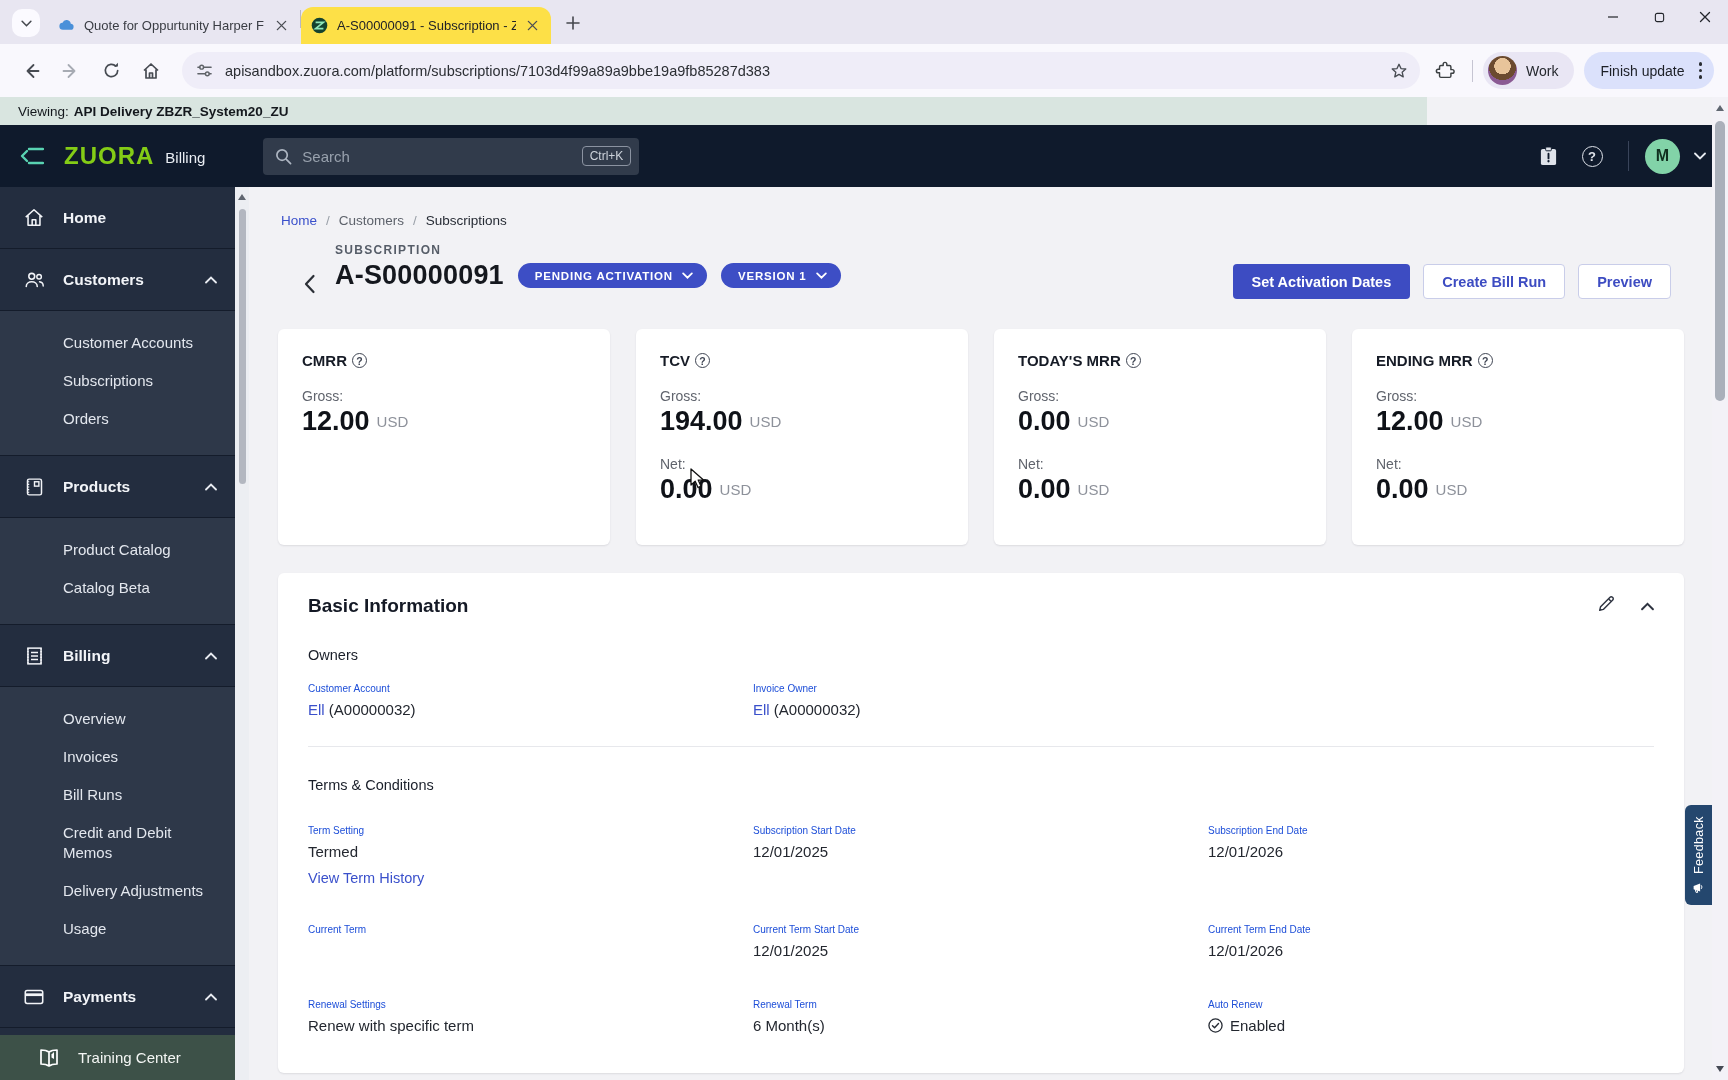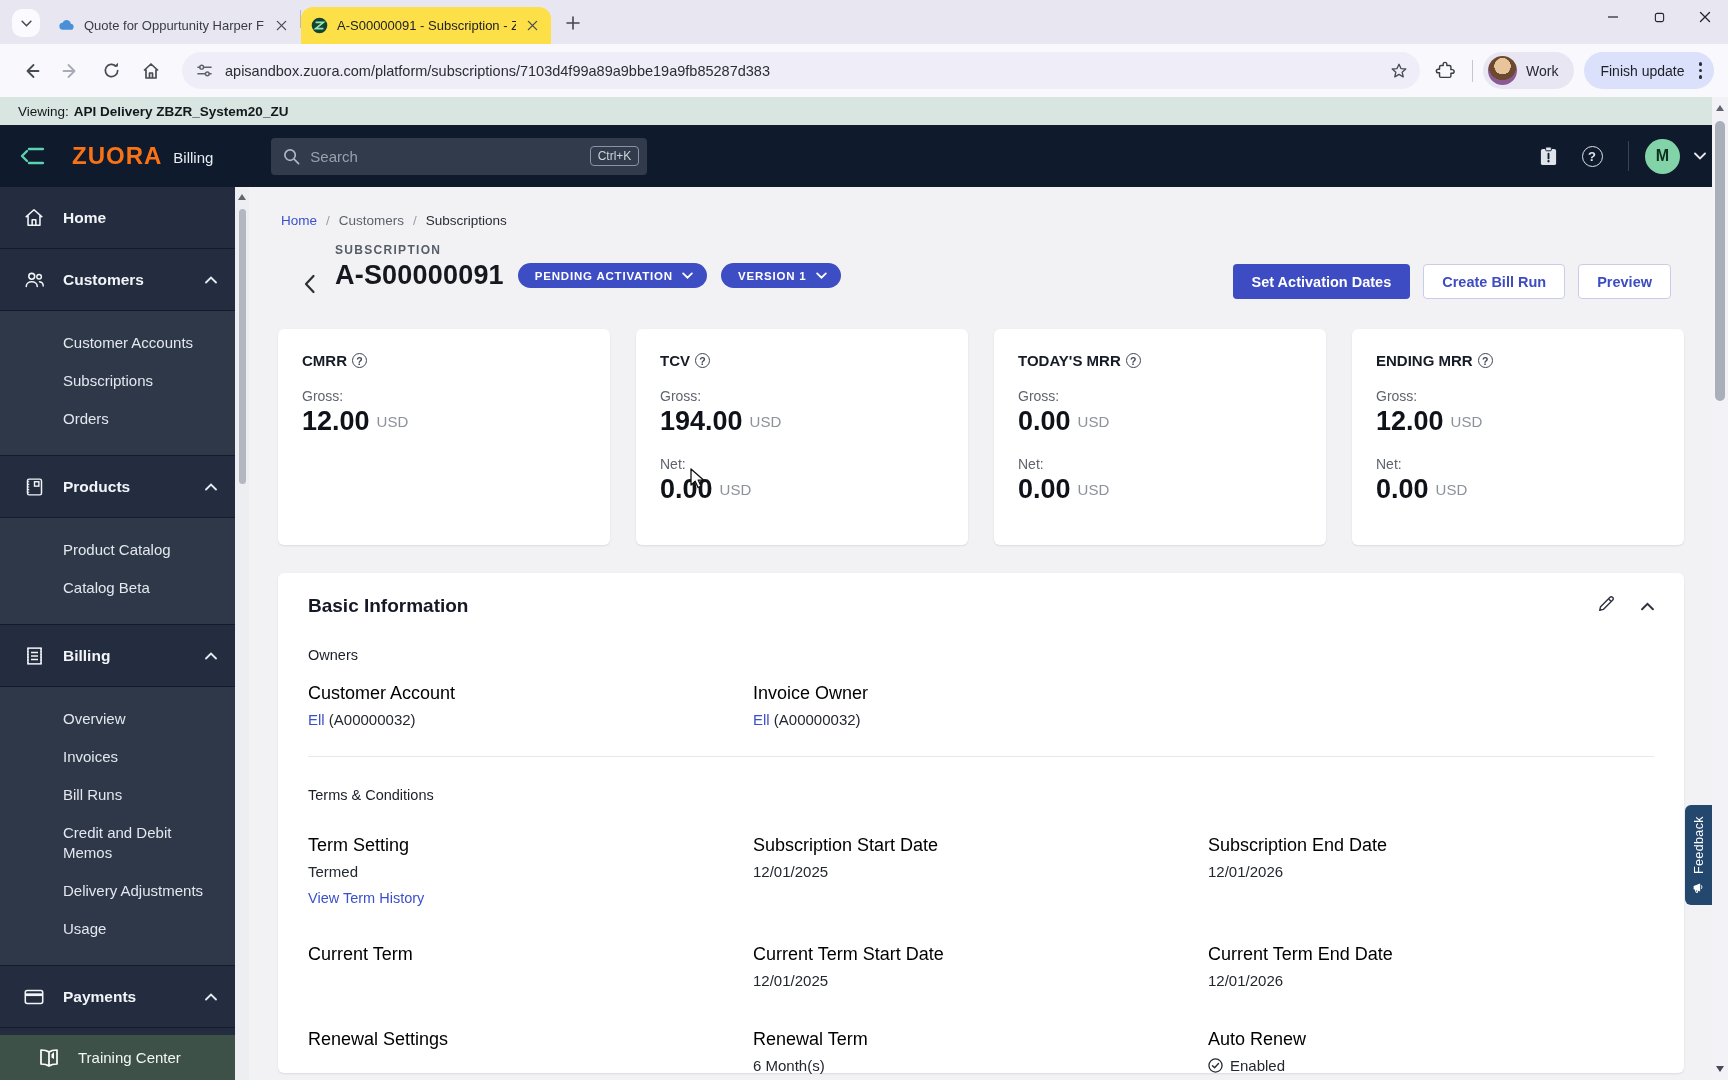--- a/index.html
+++ b/index.html
@@ -29,27 +29,27 @@
   .ext-btn{width:34px;height:34px;display:flex;align-items:center;justify-content:center;color:#3c4043}
   .tool-div{width:1px;height:22px;background:#c6c5d2;margin:0 10px}
   .profile-pill{height:37px;background:#e9e6f4;border-radius:19px;display:flex;align-items:center;padding:4px 16px 4px 5px;margin-right:10px}
   .profile-img{width:29px;height:29px;border-radius:50%;background:radial-gradient(circle at 50% 35%,#e8c49a 0 34%,#6b4a2f 35% 58%,#8a5a93 59% 100%);margin-right:9px}
   .profile-pill span{font-size:14px;color:#25282e}
   .update-pill{height:37px;background:#dbe1fb;border-radius:19px;display:flex;align-items:center;padding:0 8px 0 16px}
   .update-pill span{font-size:14px;color:#1c1f26}
   .dots{display:flex;flex-direction:column;gap:3px;margin-left:10px;padding:4px}
   .dots i{width:3.5px;height:3.5px;border-radius:50%;background:#2a2d33}
 
-  .banner{position:absolute;top:97px;left:0;width:1728px;height:28px;background:#d9e5e0;display:flex;align-items:center;padding-left:18px;font-size:13.5px;color:#14181d}
+  .banner{position:absolute;top:97px;left:0;width:1427px;height:28px;background:#d9e5e0;display:flex;align-items:center;padding-left:18px;font-size:13.5px;color:#14181d}
   .banner b{margin-left:5px}
 
   
   .appheader{position:absolute;top:125px;left:0;width:1728px;height:62px;background:#0f1a2c;display:flex;align-items:center}
   .burger{margin-left:20px;color:#59d3b2;display:flex;align-items:center}
-  .logo{color:#f97316;font-size:24px;font-weight:800;letter-spacing:1px;margin-left:28px}
+  .logo{color:#84cc16;font-size:24px;font-weight:800;letter-spacing:1px;margin-left:20px}
   .product{color:#e9edf3;font-size:15px;margin-left:11px;padding-top:3px}
   .searchbox{width:376px;height:37px;background:#313b4b;border-radius:4px;display:flex;align-items:center;padding:0 8px 0 12px;margin-left:58px}
   .searchbox svg{color:#aeb6c2;flex:none}
   .searchbox input{flex:1;background:transparent;border:none;outline:none;font-family:"Liberation Sans",sans-serif;font-size:15px;color:#e6eaf0;margin-left:10px;min-width:0}
   .searchbox input::placeholder{color:#98a1ad}
   .kbd{border:1px solid #8b93a1;border-radius:4px;padding:2px 7px;font-size:12px;color:#cdd3db;white-space:nowrap}
   .hdr-right{margin-left:auto;display:flex;align-items:center;margin-right:22px}
   .hdr-icon{width:36px;height:36px;display:flex;align-items:center;justify-content:center;color:#dfe3ea;margin-left:8px}
   .help-circle{width:21px;height:21px;border:1.7px solid #dfe3ea;border-radius:50%;display:flex;align-items:center;justify-content:center;font-size:13px;font-weight:700;color:#dfe3ea}
   .hdr-div{width:1px;height:30px;background:#39445a;margin:0 16px 0 18px}
@@ -109,21 +109,21 @@
   .mvalue{margin-top:2px;font-size:27px;font-weight:700;color:#0f1218;display:flex;align-items:center}
   .mvalue .cur{font-size:15px;font-weight:400;color:#8d919a;margin-left:7px}
 
   .panel{background:#fff;border-radius:6px;margin:28px 28px 0 29px;box-shadow:0 1px 2px rgba(16,24,40,.1);padding:22px 30px 16px 30px;height:500px}
   .panel-head{display:flex;align-items:center}
   .panel-title{font-size:19px;font-weight:700;color:#141925}
   .panel-tools{margin-left:auto;display:flex;align-items:center;gap:26px;color:#2e3340}
   .sub-h{margin-top:30px;font-size:14.5px;font-weight:400;color:#191e29}
   .grid2{display:grid;grid-template-columns:445px 1fr;margin-top:20px}
   .grid3{display:grid;grid-template-columns:445px 455px 1fr}
-  .f-label{font-size:18px;color:#000000}
+  .f-label{font-size:10px;color:#1d4ed8}
   .f-value{margin-top:7px;font-size:15px;color:#23272f}
   .f-value .lnk{color:#3a50cb}
   .f-link{margin-top:10px;font-size:14.5px;color:#3a50cb}
   .divider{border-top:1px solid #e7e8ec;margin-top:28px}
   .chk{display:inline-flex;align-items:center;gap:7px}
   .chk svg{color:#272c35}
 
   .feedback{position:absolute;top:805px;right:16px;width:27px;height:100px;background:#24476e;border-radius:6px 0 0 6px;display:flex;flex-direction:column;align-items:center;justify-content:center;gap:7px}
   .feedback .fb-text{writing-mode:vertical-rl;transform:rotate(180deg);color:#fff;font-size:12.5px;letter-spacing:.4px}
   .cursor{position:absolute;left:690px;top:468px;pointer-events:none}
@@ -555,20 +555,21 @@
       </div>
       <div>
         <div class="f-label">Current Term End Date</div>
         <div class="f-value">12/01/2026</div>
       </div>
     </div>
 
     <div class="grid3" style="margin-top:40px">
       <div>
         <div class="f-label">Renewal Settings</div>
+        <div class="f-value">Renew with specific term</div>
       </div>
       <div>
         <div class="f-label">Renewal Term</div>
         <div class="f-value">6 Month(s)</div>
       </div>
       <div>
         <div class="f-label">Auto Renew</div>
         <div class="f-value chk">
           <svg width="15" height="15" viewBox="0 0 16 16">
               <circle cx="8" cy="8" r="7" fill="none" stroke="currentColor" stroke-width="1.4"></circle>

